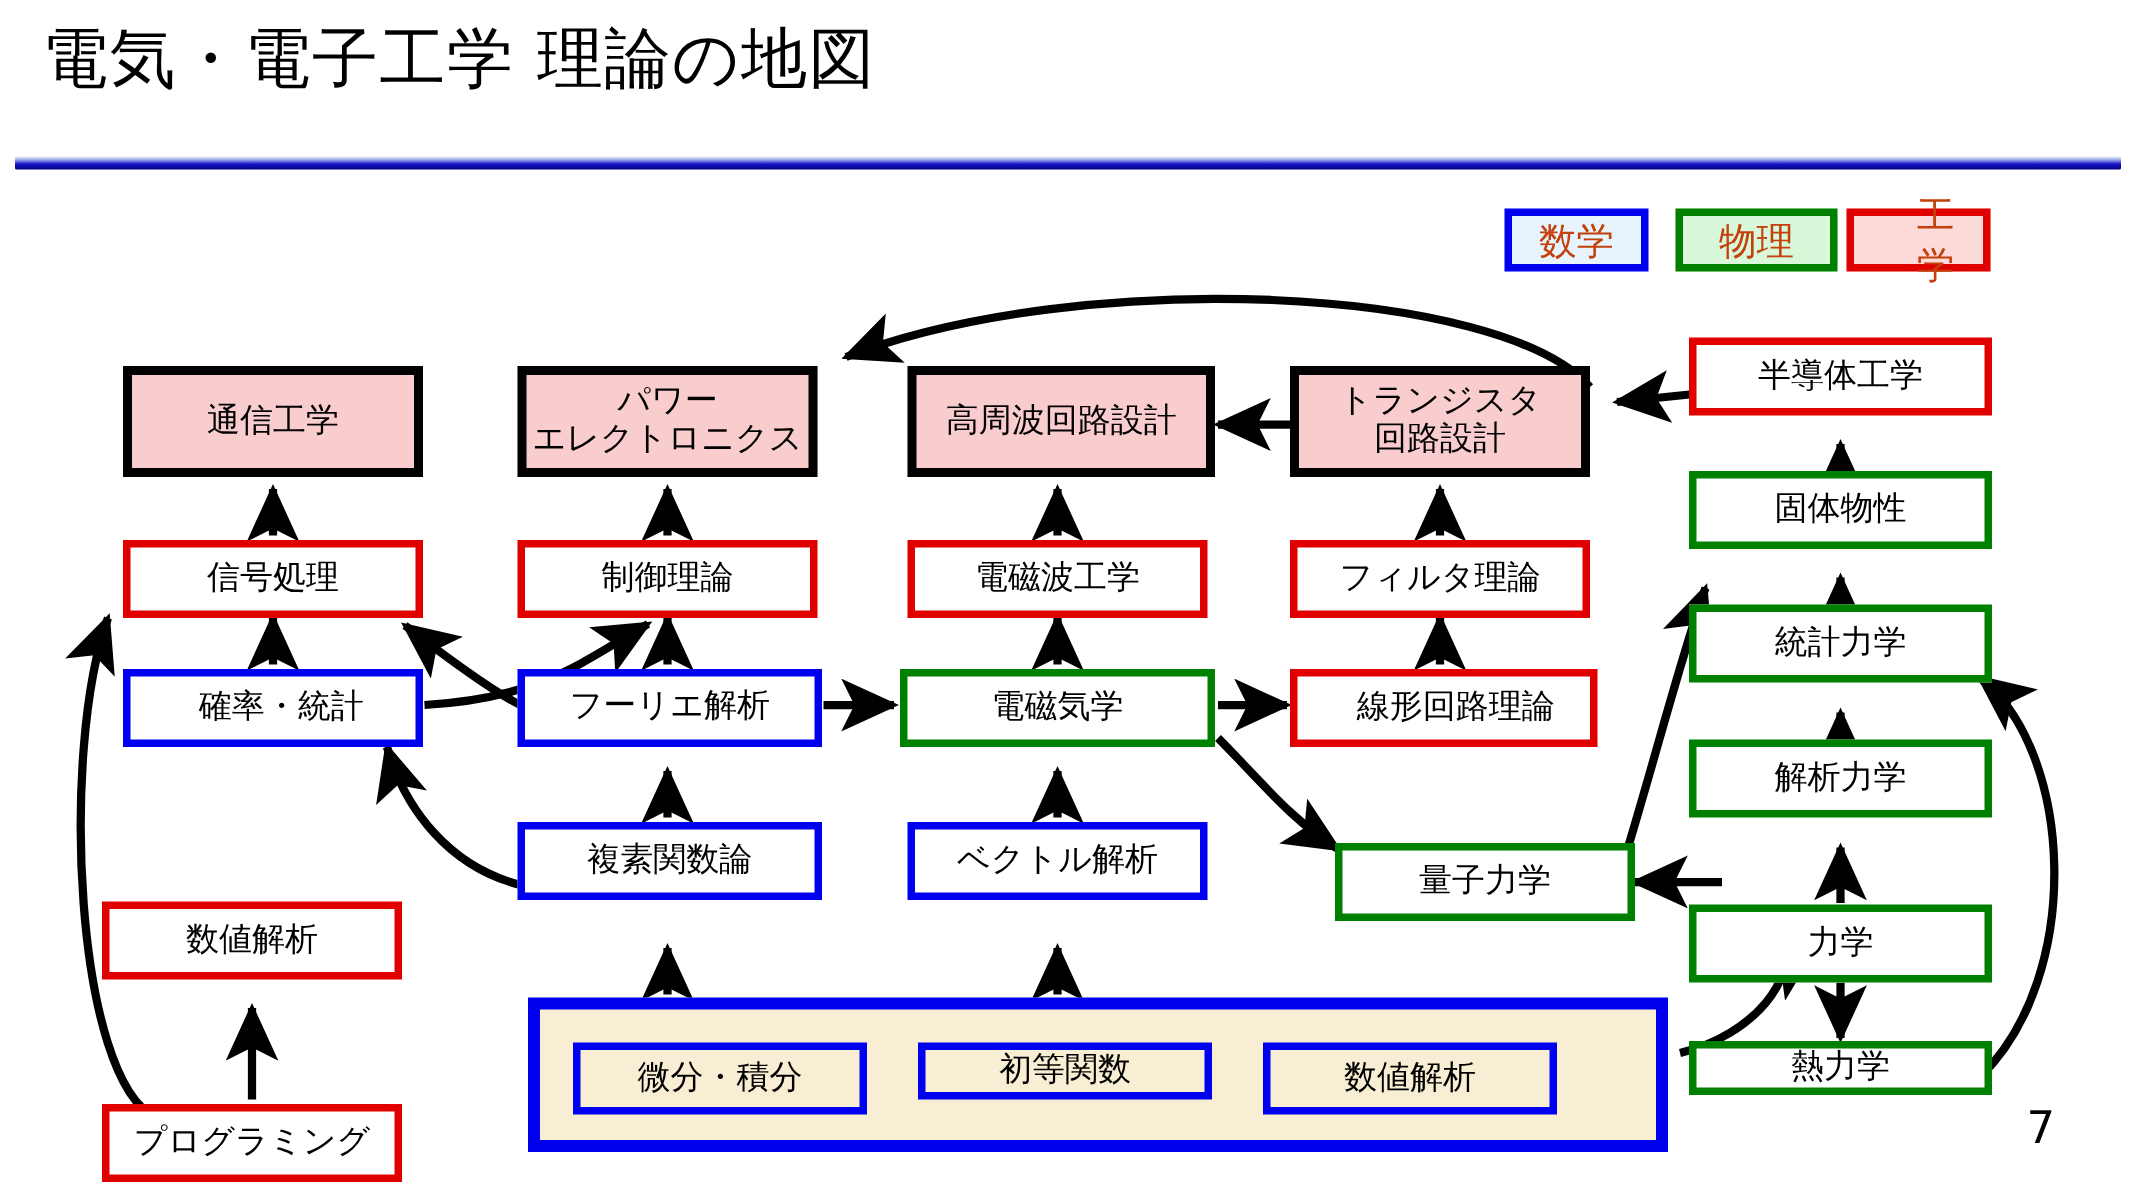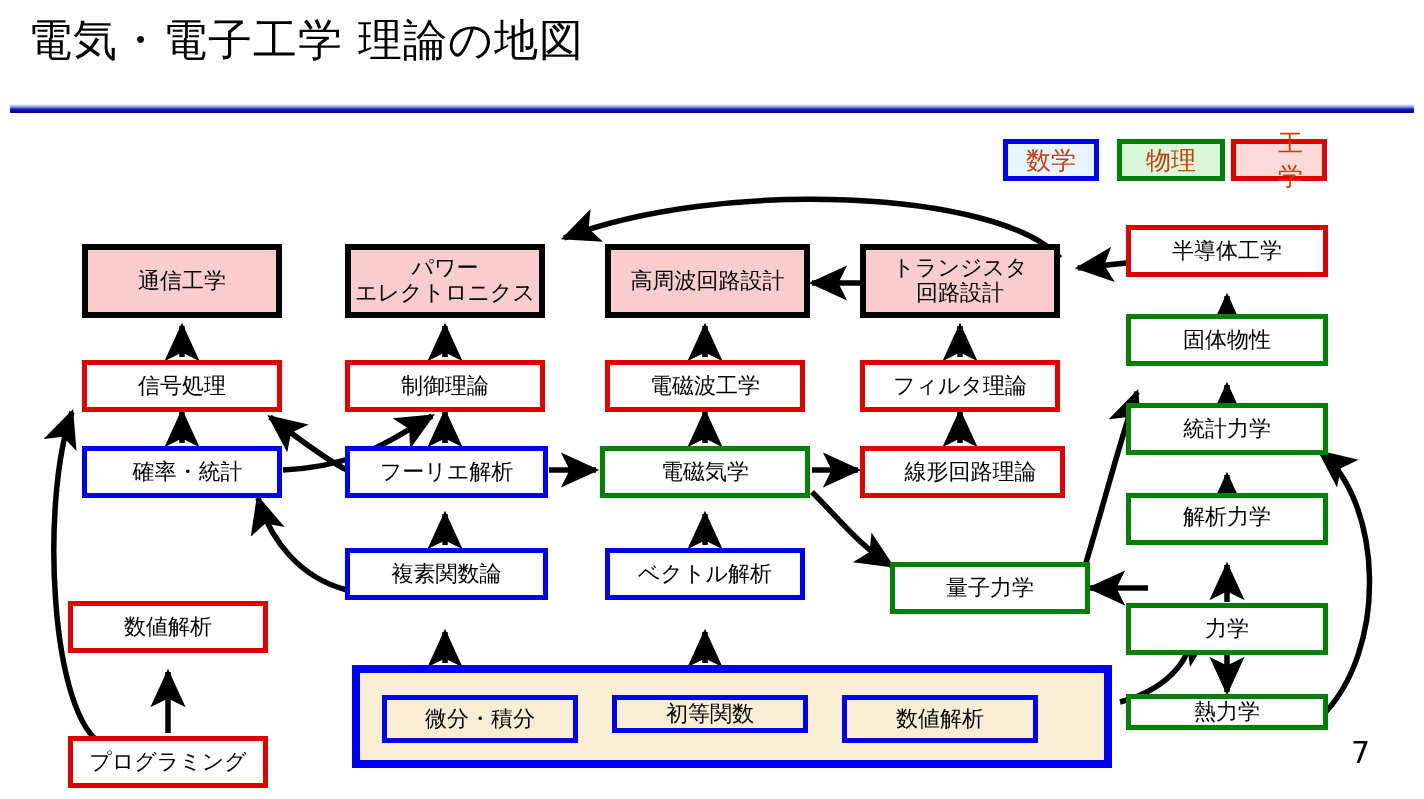--- a/index.html
+++ b/index.html
@@ -142,21 +142,21 @@
   <div class="node b-red" style="left:860px;top:360px;width:200px;height:52px;">
     <span>フィルタ理論</span>
   </div>
   <div class="node b-green" style="left:1126px;top:314px;width:202px;height:52px;">
     <span>固体物性</span>
   </div>
 
   <div class="node b-blue" style="left:82px;top:446px;width:200px;height:52px;padding-left:11px;">
     <span>確率・統計</span>
   </div>
-  <div class="node b-blue" style="left:345px;top:446px;width:203px;height:52px;">
+  <div class="node b-blue" style="left:345px;top:446px;width:203px;height:52px;font-family:Liberation Mono, monospace;">
     <span>フーリエ解析</span>
   </div>
   <div class="node b-green" style="left:600px;top:446px;width:210px;height:52px;">
     <span>電磁気学</span>
   </div>
   <div class="node b-red" style="left:860px;top:446px;width:205px;height:52px;padding-left:16px;">
     <span>線形回路理論</span>
   </div>
   <div class="node b-green" style="left:1126px;top:403px;width:202px;height:52px;">
     <span>統計力学</span>
@@ -164,21 +164,21 @@
 
   <div class="node b-blue" style="left:345px;top:548px;width:203px;height:52px;">
     <span>複素関数論</span>
   </div>
   <div class="node b-blue" style="left:605px;top:548px;width:200px;height:52px;">
     <span>ベクトル解析</span>
   </div>
   <div class="node b-green" style="left:890px;top:562px;width:200px;height:52px;">
     <span>量子力学</span>
   </div>
-  <div class="node b-green" style="left:1126px;top:493px;width:202px;height:52px;font-family:Liberation Mono, monospace;">
+  <div class="node b-green" style="left:1126px;top:493px;width:202px;height:52px;">
     <span>解析力学</span>
   </div>
 
   <div class="node b-red" style="left:68px;top:601px;width:200px;height:52px;">
     <span>数値解析</span>
   </div>
   <div class="node b-green" style="left:1126px;top:603px;width:202px;height:52px;">
     <span>力学</span>
   </div>
 

